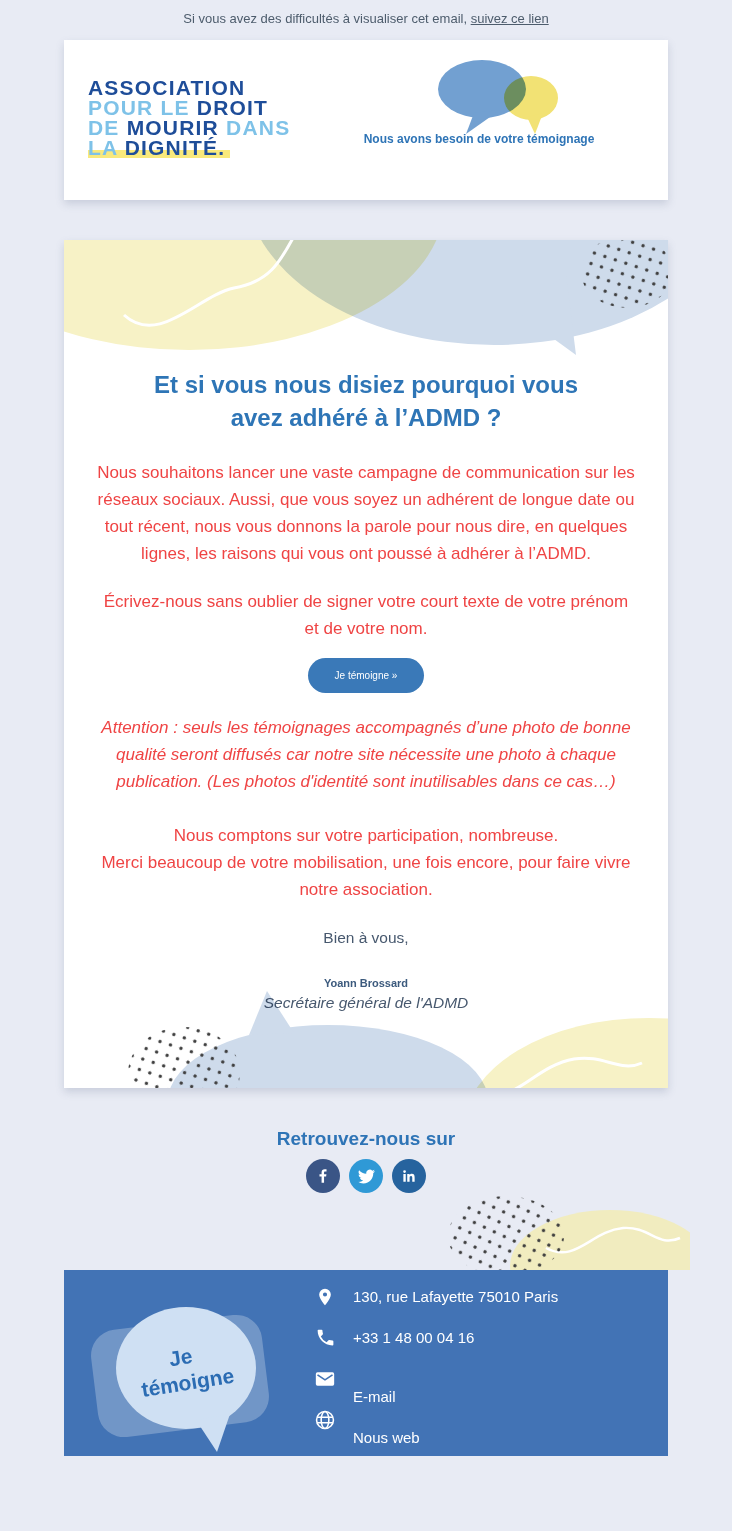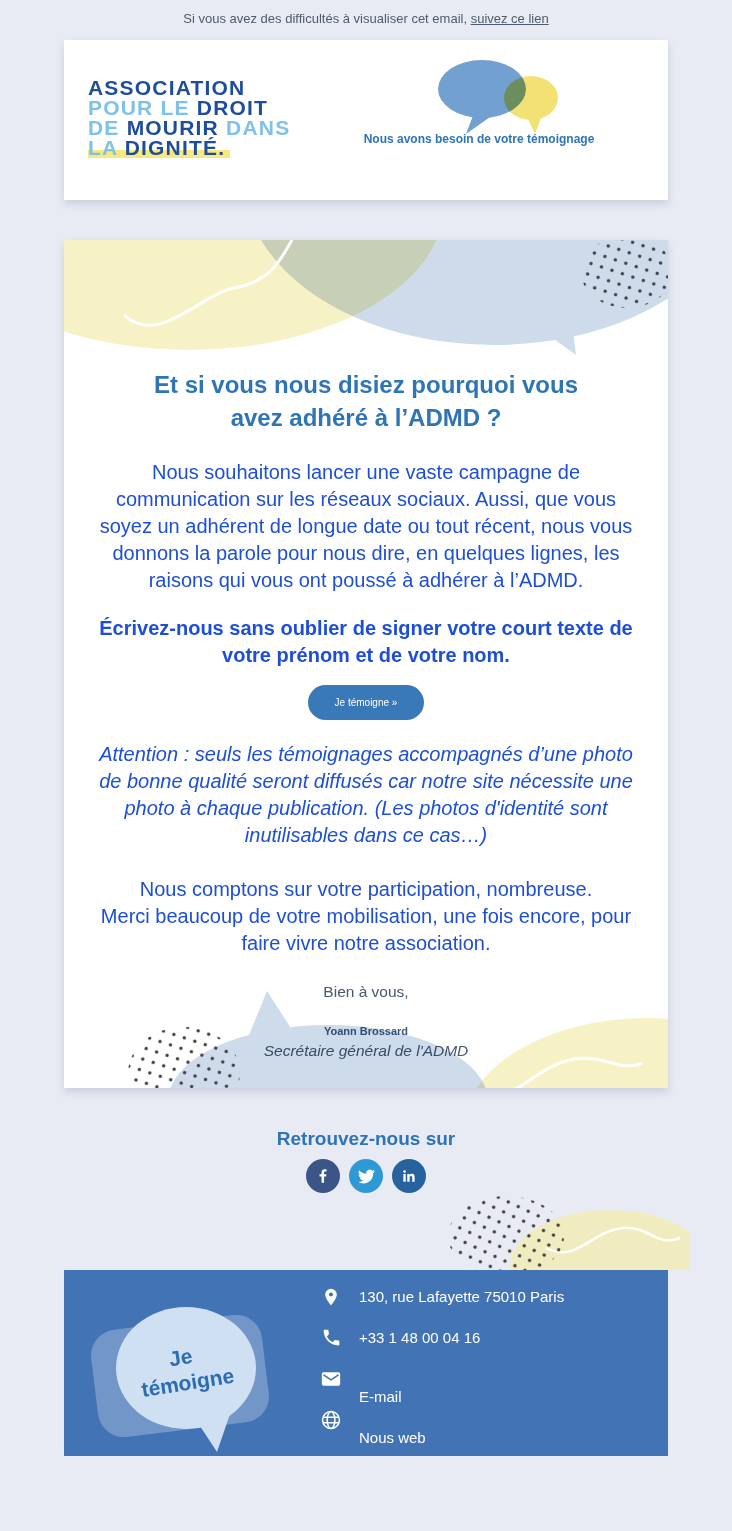--- a/index.html
+++ b/index.html
@@ -24,48 +24,48 @@
   .tagline { position:absolute; left:250px; top:86px; width:330px; text-align:center;
              font-size:12px; font-weight:bold; color:#2e74b6; line-height:26px; }
 
   
   .main-card { position:absolute; left:64px; top:240px; width:604px; height:848px; background:#fff;
                overflow:hidden; box-shadow:0 4px 8px rgba(90,105,135,.22); }
   .deco-top { position:absolute; top:0; left:0; }
   .deco-bottom { position:absolute; bottom:0; left:0; }
   .main-content { position:relative; padding:128px 32px 0; text-align:center; }
   .main-title { font-size:24px; line-height:33px; font-weight:bold; color:#2e75b6; max-width:478px; margin:0 auto 25px; }
-  .para { font-size:20px; line-height:27px; color:#1d4ed8; margin-bottom:21px; }
-  .para-write { margin-bottom:16px;font-weight:bold; }
+  .para { font-size:17px; line-height:27px; color:#ef4444; margin-bottom:21px; }
+  .para-write { margin-bottom:16px; }
   .cta-btn { display:inline-block; background:#3a79b8; color:#fff; font-size:10px; line-height:17px;
              padding:9px 27px; border-radius:18px; border:none; cursor:pointer; margin-bottom:21px;
              font-family:"Liberation Sans", sans-serif; }
   .para-italic { font-style:italic; margin-bottom:27px; }
   .para-thanks { margin-bottom:26px; }
-  .closing { font-size:15.5px; color:#47586e; margin-bottom:24px; }
+  .closing { font-size:15.5px; color:#47586e; margin-bottom:30px; }
   .sig-name { font-size:11px; font-weight:bold; color:#3c5a7d; margin-bottom:5px; }
   .sig-role { font-size:15.5px; font-style:italic; color:#47586e; }
 
   
   .social-heading { position:absolute; top:1128px; left:0; width:100%; text-align:center;
                     font-size:19px; font-weight:bold; color:#2e74b6; }
   .social-row { position:absolute; top:1159px; left:0; width:100%; display:flex; justify-content:center; gap:9px; }
   .social-circle { width:34px; height:34px; border-radius:50%; display:flex; align-items:center;
                    justify-content:center; cursor:pointer; }
   .sc-fb { background:#3a5586; }
   .sc-tw { background:#2f99d6; }
   .sc-li { background:#26639e; }
 
   
   .deco-prefooter { position:absolute; left:428px; top:1186px; }
 
   
   .footer { position:absolute; left:64px; top:1270px; width:604px; height:186px; background:#4273b5; }
   .footer-bubble { position:absolute; left:20px; top:18px; cursor:pointer; }
-  .contacts { position:absolute; left:254px; top:12px; }
+  .contacts { position:absolute; left:248px; top:12px; }
   .contact-row { display:flex; align-items:center; height:29px; margin-bottom:12px; }
   .contact-icon { width:26px; display:flex; justify-content:center; margin-right:15px; }
   .contact-text { font-size:15px; color:#fff; }
   a.contact-text { cursor:pointer;margin-top:35px; }
 </style>
 </head>
 <body>
 
 <div class="page">
 

